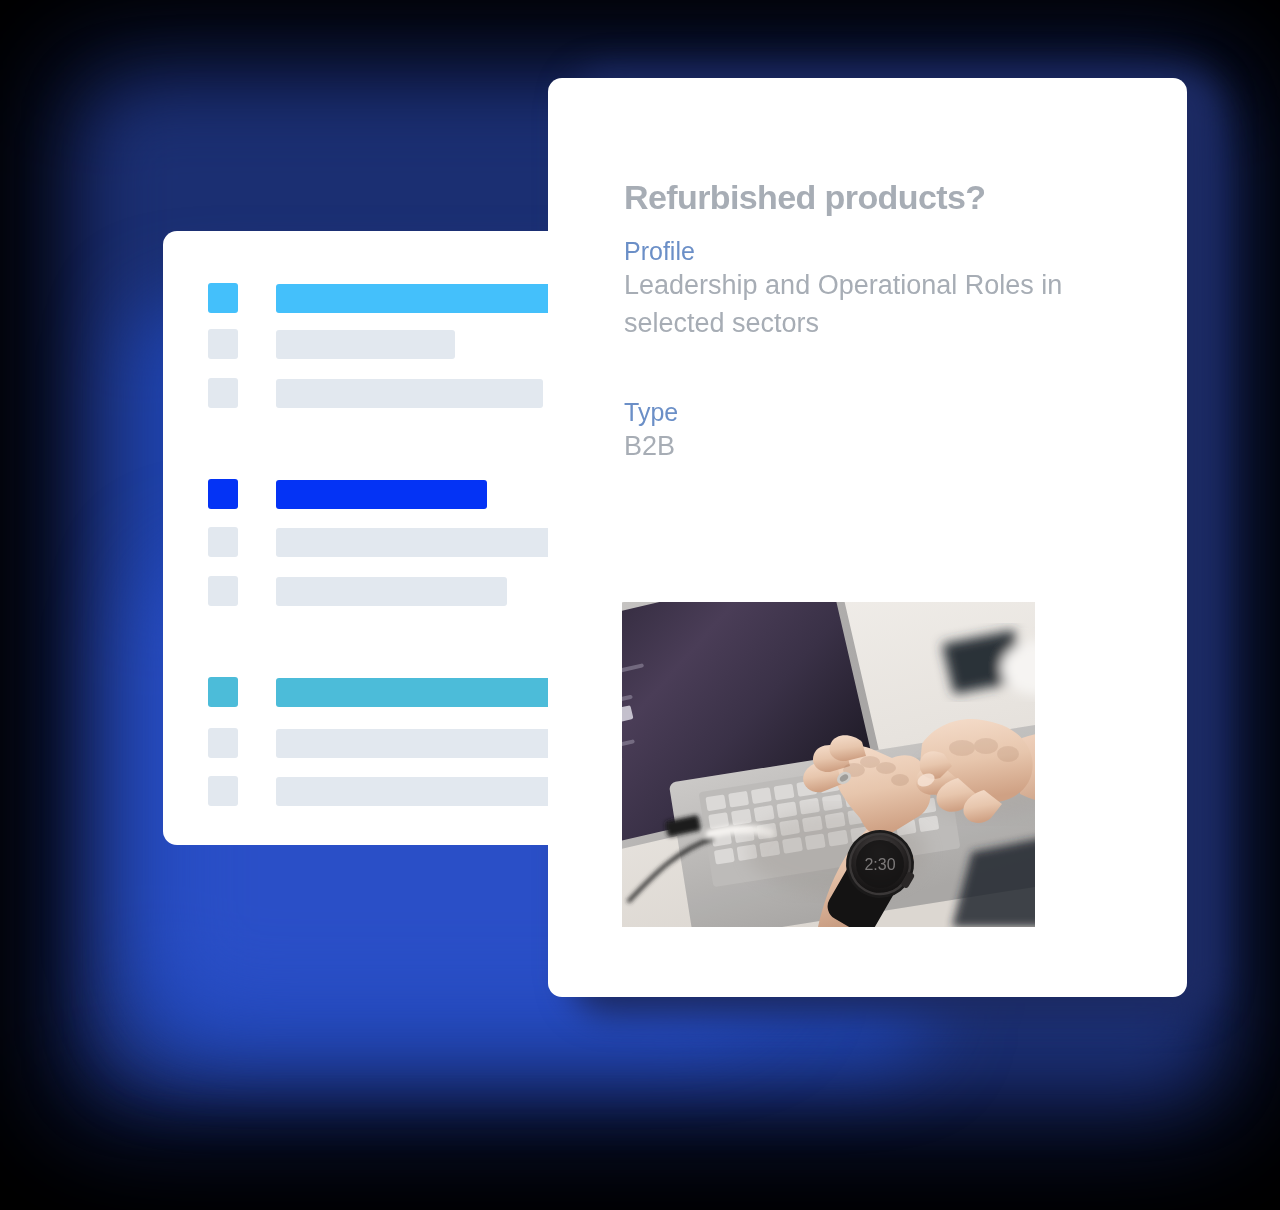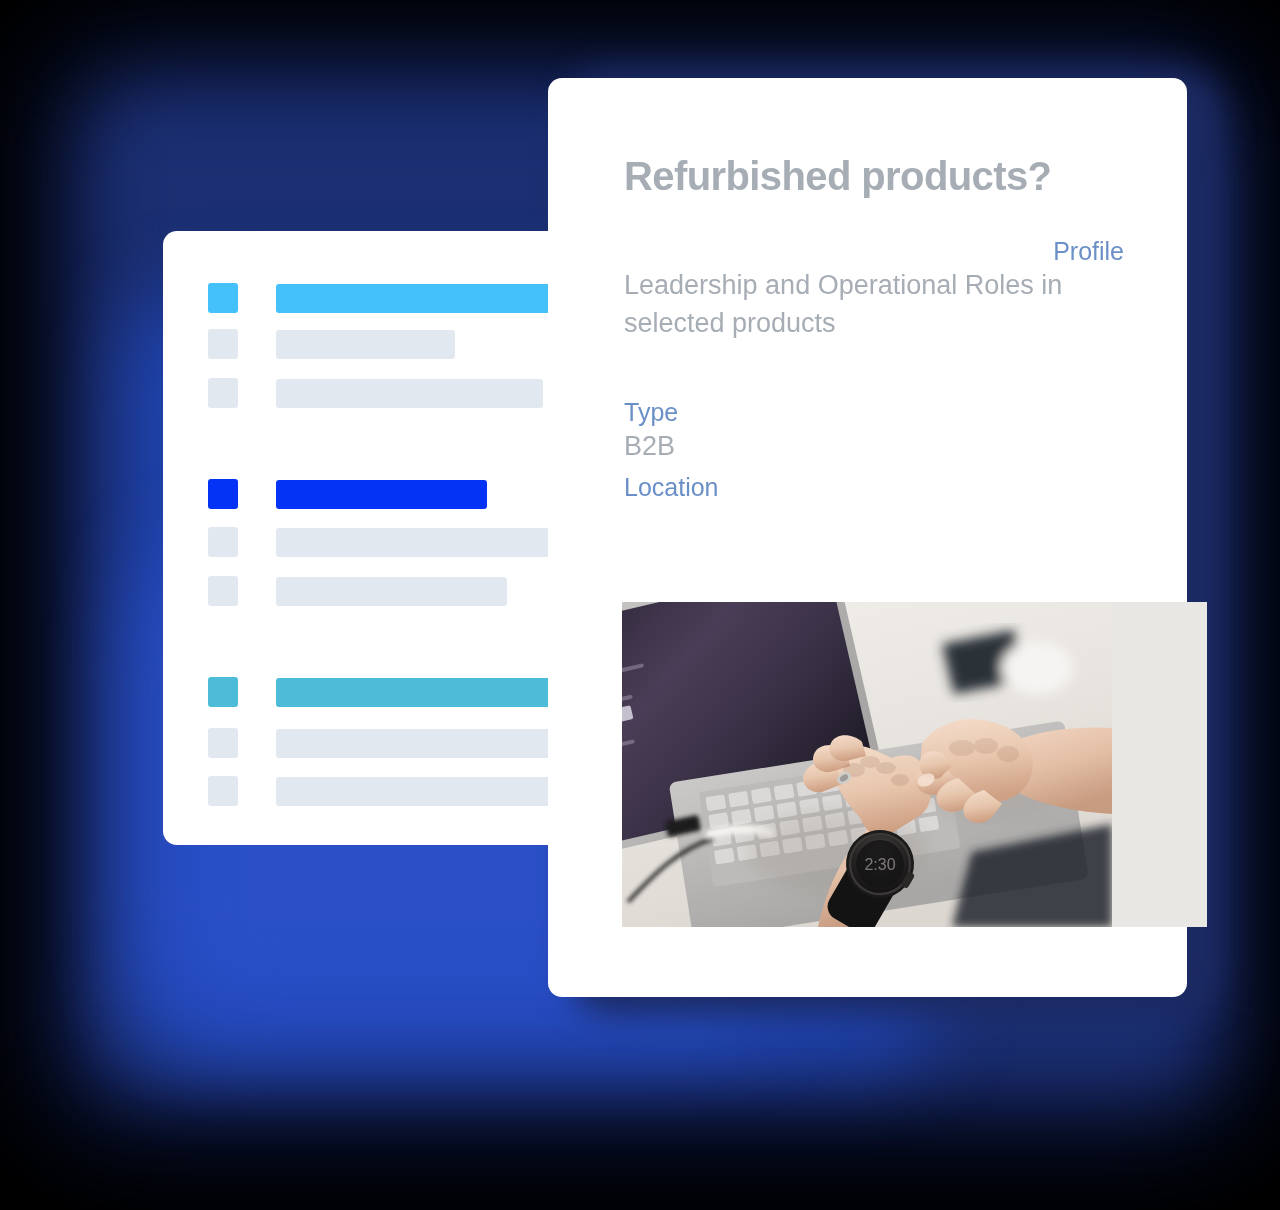--- a/index.html
+++ b/index.html
@@ -130,58 +130,57 @@
     height: 29px;
     border-radius: 3px;
     margin-left: 38px;
     flex: 0 0 auto;
   }
 
   
   .r-title {
     position: absolute;
     left: 624px;
-    top: 154px;
-    font-size: 40px;
+    top: 178px;
+    font-size: 34px;
     font-weight: bold;
     color: #a7adb5;
     letter-spacing: -0.6px;
     white-space: nowrap;
   }
 
   .field {
     position: absolute;
     left: 624px;
   }
 
   .field-label {
     font-size: 25px;
     color: #6b8fc7;
     line-height: 1.24;
     white-space: nowrap;
-    text-align: right;
   }
 
   .field-value {
     font-size: 27px;
     color: #a7adb5;
     line-height: 1.40;
     max-width: 500px;
   }
 
   #field-profile  { top: 236px; }
   #field-type     { top: 397px; }
   #field-location { top: 472px; }
 
   
   .photo {
     position: absolute;
     left: 622px;
     top: 602px;
-    width: 585px;
+    width: 413px;
     height: 325px;
     overflow: hidden;
     background: #e9e7e4;
   }
   .photo svg { display: block; }
 </style>
 </head>
 <body>
 
 <div id="stage">
@@ -232,30 +231,29 @@
         </div>
       </div>
   </div>
 
   <div class="card" id="card-right"></div>
 
   <div class="r-title">Refurbished products?</div>
 
   <div class="field" id="field-profile">
     <div class="field-label">Profile</div>
-    <div class="field-value">Leadership and Operational Roles in selected products</div>
+    <div class="field-value">Leadership and Operational Roles in selected sectors</div>
   </div>
 
   <div class="field" id="field-type">
     <div class="field-label">Type</div>
     <div class="field-value">B2B</div>
   </div>
 
   <div class="field" id="field-location">
-    <div class="field-label">Location</div>
   </div>
 
   <div class="photo">
     <svg width="490" height="325" viewBox="0 0 490 325" xmlns="http://www.w3.org/2000/svg">
       <defs>
         <linearGradient id="deskG" x1="0" y1="0" x2="0.4" y2="1">
           <stop offset="0%" stop-color="#f2efeb"></stop>
           <stop offset="55%" stop-color="#e7e3de"></stop>
           <stop offset="100%" stop-color="#dcd7d1"></stop>
         </linearGradient>

